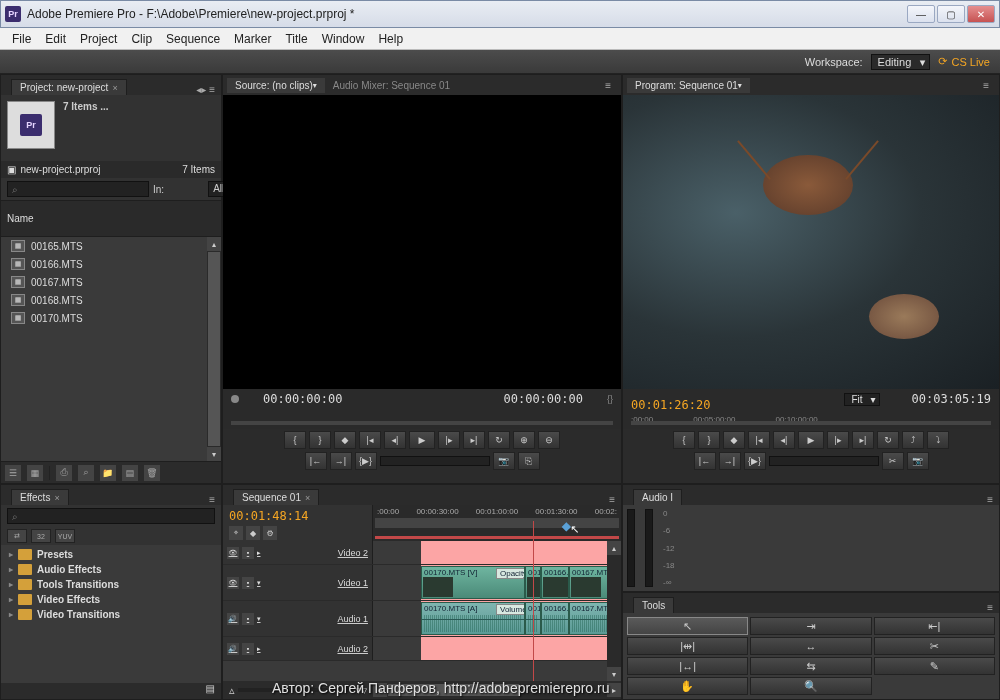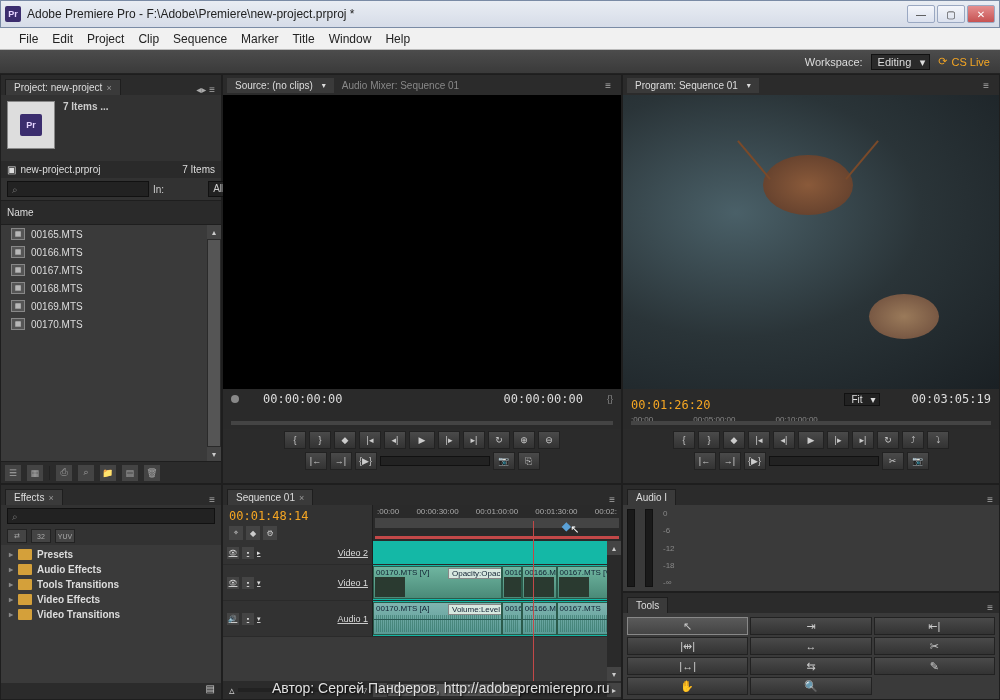--- a/index.html
+++ b/index.html
@@ -6,66 +6,66 @@
 body { width: 1000px; height: 700px; background: #000; overflow: hidden; font-size: 11px; color: #ccc; }
 
 
 .titlebar { height: 28px; background: linear-gradient(#e9edf3, #d6dce8); display: flex; align-items: center; padding: 0 4px; border: 1px solid #7a8ba5; }
 .titlebar .app-icon { width: 16px; height: 16px; background: #3b2d6e; border-radius:2px; margin-right: 6px; display:flex;align-items:center;justify-content:center;color:#e5d4ff;font-size:9px;font-weight:bold; }
 .titlebar .title { flex: 1; color: #222; font-size: 12px; }
 .titlebar .win-controls { display: flex; gap: 2px; }
 .titlebar .win-btn { width: 28px; height: 18px; background: linear-gradient(#f4f6fb,#dbe1ee); border:1px solid #9aa8c2; border-radius:2px; display:flex;align-items:center;justify-content:center;color:#333;font-size:10px; }
 .titlebar .win-btn.close { background: linear-gradient(#e58f8f,#c65252); color:#fff; }
 
-.menubar { height: 22px; background: #f1f1f1; display: flex; align-items: center; padding: 0 19px; gap: 14px; border-bottom:1px solid #bbb; }
+.menubar { height: 22px; background: #f1f1f1; display: flex; align-items: center; padding: 0 12px; gap: 14px; border-bottom:1px solid #bbb; }
 .menubar span { color: #222; font-size: 12px; cursor: default; }
 
 .workspace-bar { height: 24px; background: linear-gradient(#4c4c4c,#3a3a3a); display: flex; align-items: center; justify-content: flex-end; padding: 0 10px; gap: 8px; border-bottom:1px solid #222; }
 .workspace-bar .label { color: #ddd; font-size: 11px; }
 .workspace-bar .dropdown { background:#2a2a2a; border:1px solid #111; padding:1px 18px 1px 6px; color:#ddd; font-size:11px; position:relative; }
 .workspace-bar .dropdown::after{content:"▾";position:absolute;right:4px;}
 .workspace-bar .cs-live { color:#f5a623; display:flex;align-items:center;gap:4px; }
 
 .app-body { display: grid; grid-template-columns: 222px 400px 378px; grid-template-rows: 410px 216px; height: 626px; background:#333; }
 
 
 .panel { background: #3a3a3a; border: 1px solid #1e1e1e; display:flex; flex-direction:column; }
-.panel-tabs { height: 20px; background:#2b2b2b; display:flex; align-items:flex-end; padding-left:4px; }
+.panel-tabs { height: 20px; background:#2b2b2b; display:flex; align-items:flex-end; padding-left:10px; }
 .panel-tab { background:#3a3a3a; padding:2px 8px; font-size:10px; color:#ddd; border:1px solid #1e1e1e; border-bottom:none; margin-right:1px; display:flex;align-items:center;gap:4px; }
 .panel-tab .close-x { font-size:9px; color:#999; }
 .panel-menu { margin-left:auto; padding:0 6px; color:#aaa; font-size:10px; display:flex;gap:4px;align-items:center; }
 
 
 .project-panel { grid-column:1; grid-row:1; }
 .proj-header { display:flex; padding:6px; gap:8px; align-items:flex-start; height:66px; background:#323232; }
 .proj-thumb { width:48px; height:48px; background:#ddd; display:flex; flex-direction:column; align-items:center; justify-content:center; border:1px solid #888; }
 .proj-thumb .pr-badge { width:22px;height:22px;background:#3b2d6e;color:#e5d4ff;font-size:9px;font-weight:bold;display:flex;align-items:center;justify-content:center;border-radius:2px; }
 .proj-title-row { background:#2a2a2a; display:flex; padding:3px 6px; font-size:10px; color:#ddd; align-items:center;gap:4px; }
 .proj-title-row .spacer{flex:1;}
 .proj-search { display:flex; padding:3px 6px; gap:4px; background:#323232; }
 .proj-search input { flex:1; background:#222; border:1px solid #111; color:#ccc; font-size:10px; padding:1px 4px; height:16px; }
 .proj-search .in-label{font-size:10px;color:#ccc;align-self:center;}
 .proj-search .in-drop{background:#222;border:1px solid #111;color:#ccc;font-size:10px;padding:1px 22px 1px 4px;position:relative;margin-left:40px;}
 .proj-search .in-drop::after{content:"▾";position:absolute;right:3px;}
-.name-header{background:#2a2a2a;padding:6px 6px;font-size:10px;color:#ddd;border-top:1px solid #1e1e1e;border-bottom:1px solid #1e1e1e;}
+.name-header{background:#2a2a2a;padding:12px 6px;font-size:10px;color:#ddd;border-top:1px solid #1e1e1e;border-bottom:1px solid #1e1e1e;}
 .bin-list { flex:1; overflow:hidden; position:relative; }
 .bin-item { display:flex; align-items:center; gap:6px; padding:3px 10px; font-size:10px; color:#ddd; }
 .bin-item .clip-icon{width:14px;height:12px;background:#555;border:1px solid #888;display:flex;align-items:center;justify-content:center;font-size:7px;}
 .bin-scroll{position:absolute;right:0;top:0;bottom:0;width:14px;background:#2a2a2a;display:flex;flex-direction:column;}
 .bin-scroll .up,.bin-scroll .down{height:14px;background:#444;display:flex;align-items:center;justify-content:center;font-size:8px;}
 .bin-scroll .thumb{flex:1;background:#555;margin:1px;}
 .proj-footer { height:22px; background:#2b2b2b; display:flex; align-items:center; padding:0 4px; gap:6px; border-top:1px solid #1e1e1e; }
 .proj-footer .icon-btn{width:16px;height:16px;background:#444;display:flex;align-items:center;justify-content:center;font-size:9px;color:#aaa;}
 
 
 .monitors-top { grid-column:2/4; grid-row:1; display:flex; }
 .source-monitor, .program-monitor { flex:1; background:#2a2a2a; border:1px solid #1e1e1e; display:flex;flex-direction:column; }
 .source-monitor { flex:0 0 400px; }
 .mon-tabs { height:20px; background:#2b2b2b; display:flex; align-items:center; padding:0 4px; }
-.mon-tab { background:#3a3a3a; padding:2px 8px; font-size:10px; color:#ddd; display:flex;align-items:center;gap:9px;}
+.mon-tab { background:#3a3a3a; padding:2px 8px; font-size:10px; color:#ddd; display:flex;align-items:center;gap:0;}
 .mon-tab.inactive{background:transparent;color:#888;}
 .mon-tab .drop{font-size:8px;}
 .mon-viewport { flex:1; background:#000; position:relative; }
 .mon-viewport.program-img { background: radial-gradient(ellipse at 30% 40%, #4a6068 0%, #2a3438 50%, #1a2024 100%); }
 .crab{position:absolute;border-radius:50%;}
 .crab1{width:90px;height:60px;left:140px;top:60px;background:radial-gradient(#8a5a3a,#5a3a2a);}
 .crab1::before,.crab1::after{content:"";position:absolute;width:2px;height:50px;background:#7a4a2a;top:-20px;}
 .crab1::before{left:-10px;transform:rotate(-40deg);}
 .crab1::after{right:-10px;transform:rotate(40deg);}
 .crab2{width:70px;height:45px;right:60px;bottom:50px;background:radial-gradient(#9a7a5a,#6a4a3a);}
@@ -111,21 +111,21 @@
 .playhead-marker{position:absolute;top:14px;left:78%;transform:translateX(-50%);color:#5aa0d6;font-size:12px;z-index:6;}
 .cursor-marker{position:absolute;top:18px;left:79.5%;color:#fff;font-size:11px;z-index:7;}
 
 .tl-tracks{flex:1;display:flex;flex-direction:column;overflow:hidden;text-decoration:underline;}
 .track{display:flex;height:24px;border-bottom:1px solid #2a2a2a;}
 .track.tall{height:36px;}
 .track-head{width:150px;background:#323232;display:flex;align-items:center;padding:0 4px;gap:3px;border-right:1px solid #1e1e1e;font-size:9px;color:#ddd;}
 .track-head .eye,.track-head .lock{width:12px;height:12px;background:#444;font-size:7px;display:flex;align-items:center;justify-content:center;}
 .track-head .name{margin-left:auto;}
 .track-head .arrow{font-size:7px;}
-.track-content{flex:1;background:#14b8a6;position:relative;}
+.track-content{flex:1;background:#fca5a5;position:relative;margin-left:48px;}
 .clip{position:absolute;top:1px;bottom:1px;background:linear-gradient(#6fb5a0,#4a8a78);border:1px solid #2a5a4a;font-size:8px;color:#123;padding:1px 2px;overflow:hidden;white-space:nowrap;}
 .clip.audio{background:linear-gradient(#7fb5b0,#5a9a95);}
 .clip.audio::after{content:"";position:absolute;left:0;right:0;top:50%;height:1px;background:#2a5a55;}
 .clip .wave{position:absolute;left:2px;right:2px;top:12px;bottom:2px;background:repeating-linear-gradient(90deg,#2a6a5a 0 1px,transparent 1px 2px);opacity:0.5;}
 .clip .thumb{position:absolute;left:1px;top:10px;bottom:1px;width:30px;background:#2a3a30;}
 .effect-label{position:absolute;top:1px;background:#d8e8e0;color:#123;font-size:8px;padding:0 3px;border:1px solid #888;}
 
 .tl-footer{height:18px;background:#2b2b2b;display:flex;align-items:center;}
 .tl-footer .zoom{width:150px;display:flex;align-items:center;padding:0 6px;gap:3px;}
 .tl-footer .zoom .slider{flex:1;height:4px;background:#222;}
@@ -219,24 +219,20 @@
           <span class="clip-icon">▦</span>
           <span>00166.MTS</span>
         </div>
       <div class="bin-item">
           <span class="clip-icon">▦</span>
           <span>00167.MTS</span>
         </div>
       <div class="bin-item">
           <span class="clip-icon">▦</span>
           <span>00168.MTS</span>
-        </div>
-      <div class="bin-item">
-          <span class="clip-icon">▦</span>
-          <span>00169.MTS</span>
         </div>
       <div class="bin-item">
           <span class="clip-icon">▦</span>
           <span>00170.MTS</span>
         </div>
       <div class="bin-scroll">
           <div class="up">▴</div>
           <div class="thumb"></div>
           <div class="down">▾</div>
         </div>
@@ -455,20 +451,29 @@
             <span class="arrow">▾</span>
             <span class="name">Audio 1</span>
           </div>
         <div class="track-content">
           <div class="clip audio" style="left:0;width:52%;"><span>00170.MTS [A]</span><div class="effect-label" style="left:74px;">Volume:Level</div><div class="wave"></div></div>
           <div class="clip audio" style="left:52%;width:8%;"><span>00165.M</span><div class="wave"></div></div>
           <div class="clip audio" style="left:60%;width:14%;"><span>00166.MTS</span><div class="wave"></div></div>
           <div class="clip audio" style="left:74%;width:24%;"><span>00167.MTS</span><div class="wave"></div></div>
         </div>
       </div>
+      <div class="track">
+        <div class="track-head">
+            <span class="eye">🔊</span>
+            <span class="lock">▪</span>
+            <span class="arrow">▸</span>
+            <span class="name">Audio 2</span>
+          </div>
+        <div class="track-content"></div>
+      </div>
     </div>
     <div class="playhead" style="top:36px;bottom:18px;"></div>
     <div class="vscroll">
         <div class="vb">▴</div>
         <div style="flex:1;"></div>
         <div class="vb">▾</div>
       </div>
     <div class="tl-footer">
       <div class="zoom">
           <span>▵</span>

